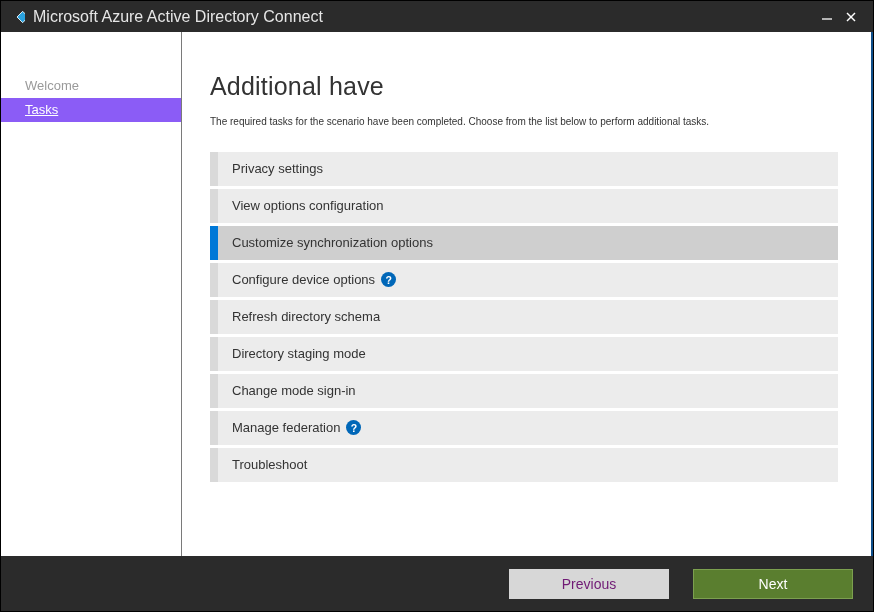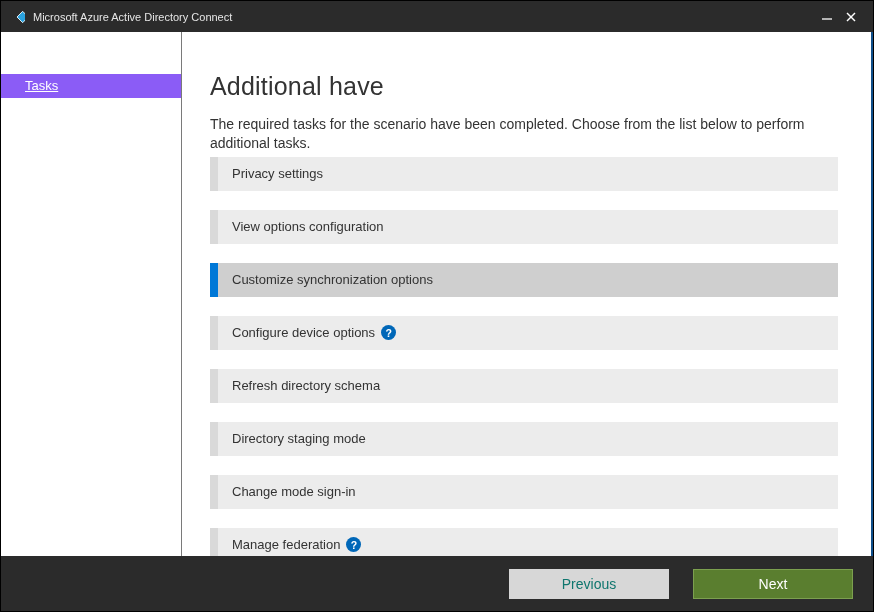--- a/index.html
+++ b/index.html
@@ -1,40 +1,40 @@
 <!DOCTYPE html>
 <html><head>
 <meta charset="utf-8">
 <style>
   * { box-sizing: border-box; margin: 0; padding: 0; }
   html, body { width: 874px; height: 612px; overflow: hidden; font-family: "Segoe UI", Arial, sans-serif; }
   .outer { width: 874px; height: 612px; border: 1px solid #000; background: #fff; display: flex; flex-direction: column; }
   .titlebar { height: 31px; background: #2b2b2b; display: flex; align-items: center; color: #fff; padding: 0 10px 0 8px; font-size: 12px; }
   .titlebar .logo { width: 16px; height: 16px; margin-right: 8px; display:flex; align-items:center; justify-content:center; }
-  .titlebar .title { flex: 0 0 auto; color: #e6e6e6; font-size: 11px; }
+  .titlebar .title { flex: 0 0 auto; color: #e6e6e6; font-size: 16px; }
   .titlebar .spacer { flex: 1; }
   .titlebar .winbtn { width: 24px; height: 24px; display:flex; align-items:center; justify-content:center; color:#fff; font-size:13px; cursor:pointer; }
   .body { flex: 1; display: flex; min-height: 0; border-right: 2px solid #0f4f8b; }
   .sidebar { width: 181px; border-right: 1px solid #7a7a7a; background: #fff; padding-top: 42px; }
   .sidebar-item { height: 24px; line-height: 24px; padding-left: 24px; font-size: 13px; color: #3a3a3a; cursor: pointer; }
   .sidebar-item.disabled { color: #9a9a9a; cursor: default; }
   .sidebar-item.active { background: #8b5cf6; color: #fff; text-decoration: underline; }
   .main { flex: 1; padding: 12px 28px 0 28px; overflow: hidden; }
   .main h1 { font-size: 25px; font-weight: 400; color: #333; margin: 28px 0 14px 0; letter-spacing: 0.2px; }
-  .main .desc { font-size: 14px; color: #333; line-height: 1.35; margin-bottom: 4px; max-width: 630px; }
-  .task-list { display: flex; flex-direction: column; gap: 19px; max-width: 628px; text-align: right; }
+  .main .desc { font-size: 10px; color: #333; line-height: 1.35; margin-bottom: 23px; max-width: 630px; }
+  .task-list { display: flex; flex-direction: column; gap: 3px; max-width: 628px; text-align: right; }
   .task { height: 34px; display: flex; align-items: center; background: #ececec; cursor: pointer; }
   .task .bar { width: 8px; height: 100%; background: #d9d9d9; margin-right: 14px; }
   .task .label { font-size: 13px; color: #333; }
   .task.selected { background: #cfcfcf; }
   .task.selected .bar { background: #0078d7; }
   .help-icon { width: 15px; height: 15px; border-radius: 50%; background: #0067b8; color: #fff; font-size: 10.5px; font-weight: bold; display: inline-flex; align-items: center; justify-content: center; margin-left: 6px; cursor: pointer; }
   .footer { height: 55px; background: #2b2b2b; display: flex; align-items: center; justify-content: flex-end; padding-right: 20px; gap: 24px; }
   .btn { width: 160px; height: 30px; border: none; font-size: 14px; cursor: pointer; }
-  .btn.prev { background: #d7d7d7; color: #0f766e; }
+  .btn.prev { background: #d7d7d7; color: #701a75; }
   .btn.next { background: #5a7e2f; color: #fff; border: 1px solid #7ca04f; }
 </style>
 </head>
 <body>
 
 <div class="outer">
 
   <div class="titlebar">
     <span class="logo">
       <svg width="16" height="16" viewBox="0 0 16 16">
@@ -52,20 +52,23 @@
     <span class="winbtn">
       <svg width="10" height="10" viewBox="0 0 10 10">
           <line x1="1" y1="1" x2="9" y2="9" stroke="#fff" stroke-width="1.4"></line>
           <line x1="9" y1="1" x2="1" y2="9" stroke="#fff" stroke-width="1.4"></line>
         </svg>
     </span>
   </div>
 
   <div class="body">
     <div class="sidebar">
+      <div class="sidebar-item disabled">
+        <span>Welcome</span>
+      </div>
       <div class="sidebar-item active">
         <span>Tasks</span>
       </div>
     </div>
 
     <div class="main">
       <h1>Additional have</h1>
       <p class="desc">The required tasks for the scenario have been completed. Choose from the list below to perform additional tasks.</p>
 
       <div class="task-list">

